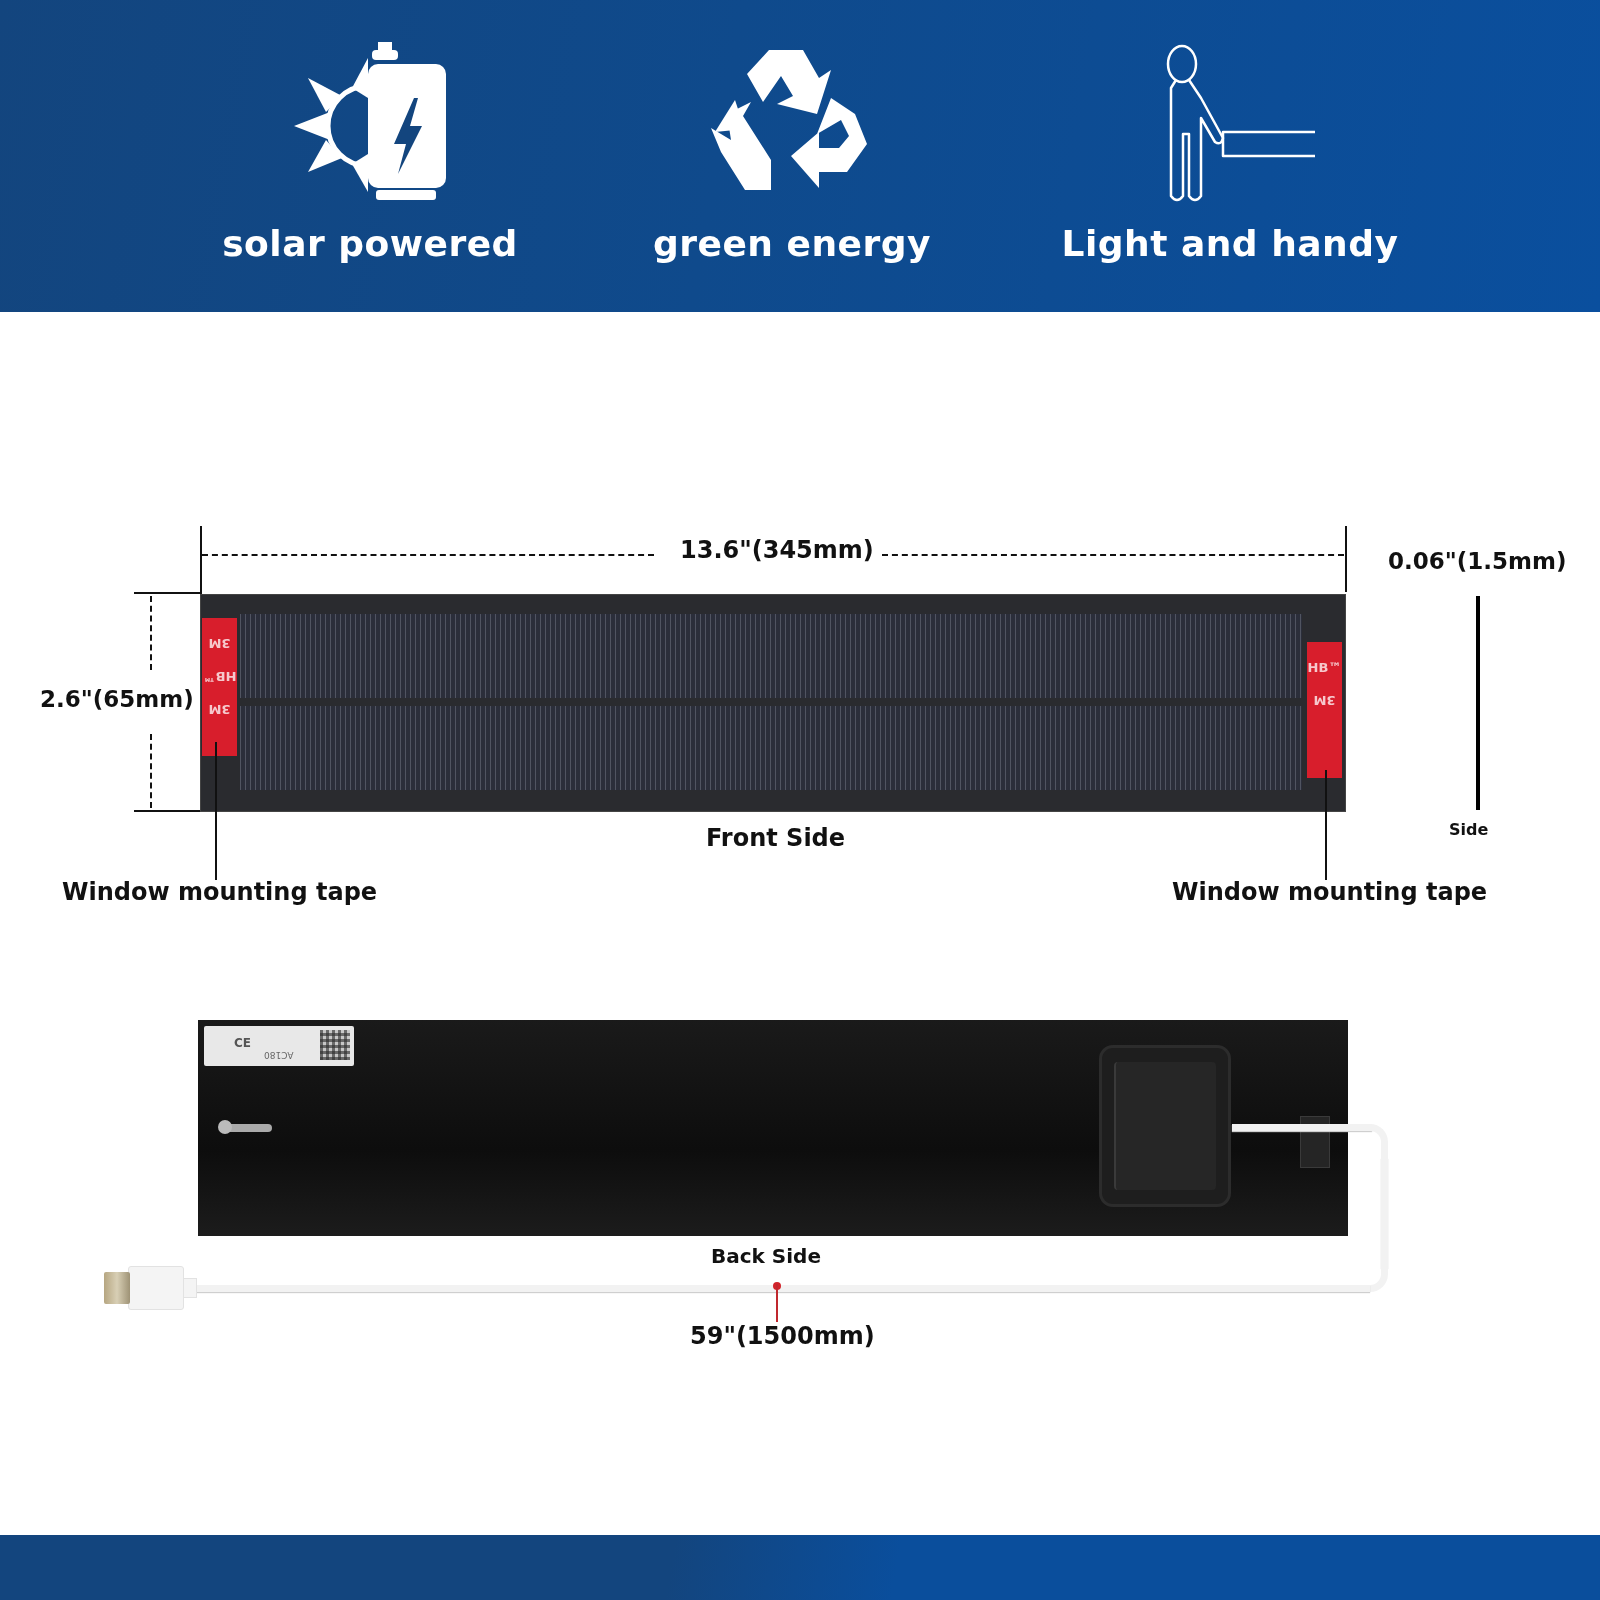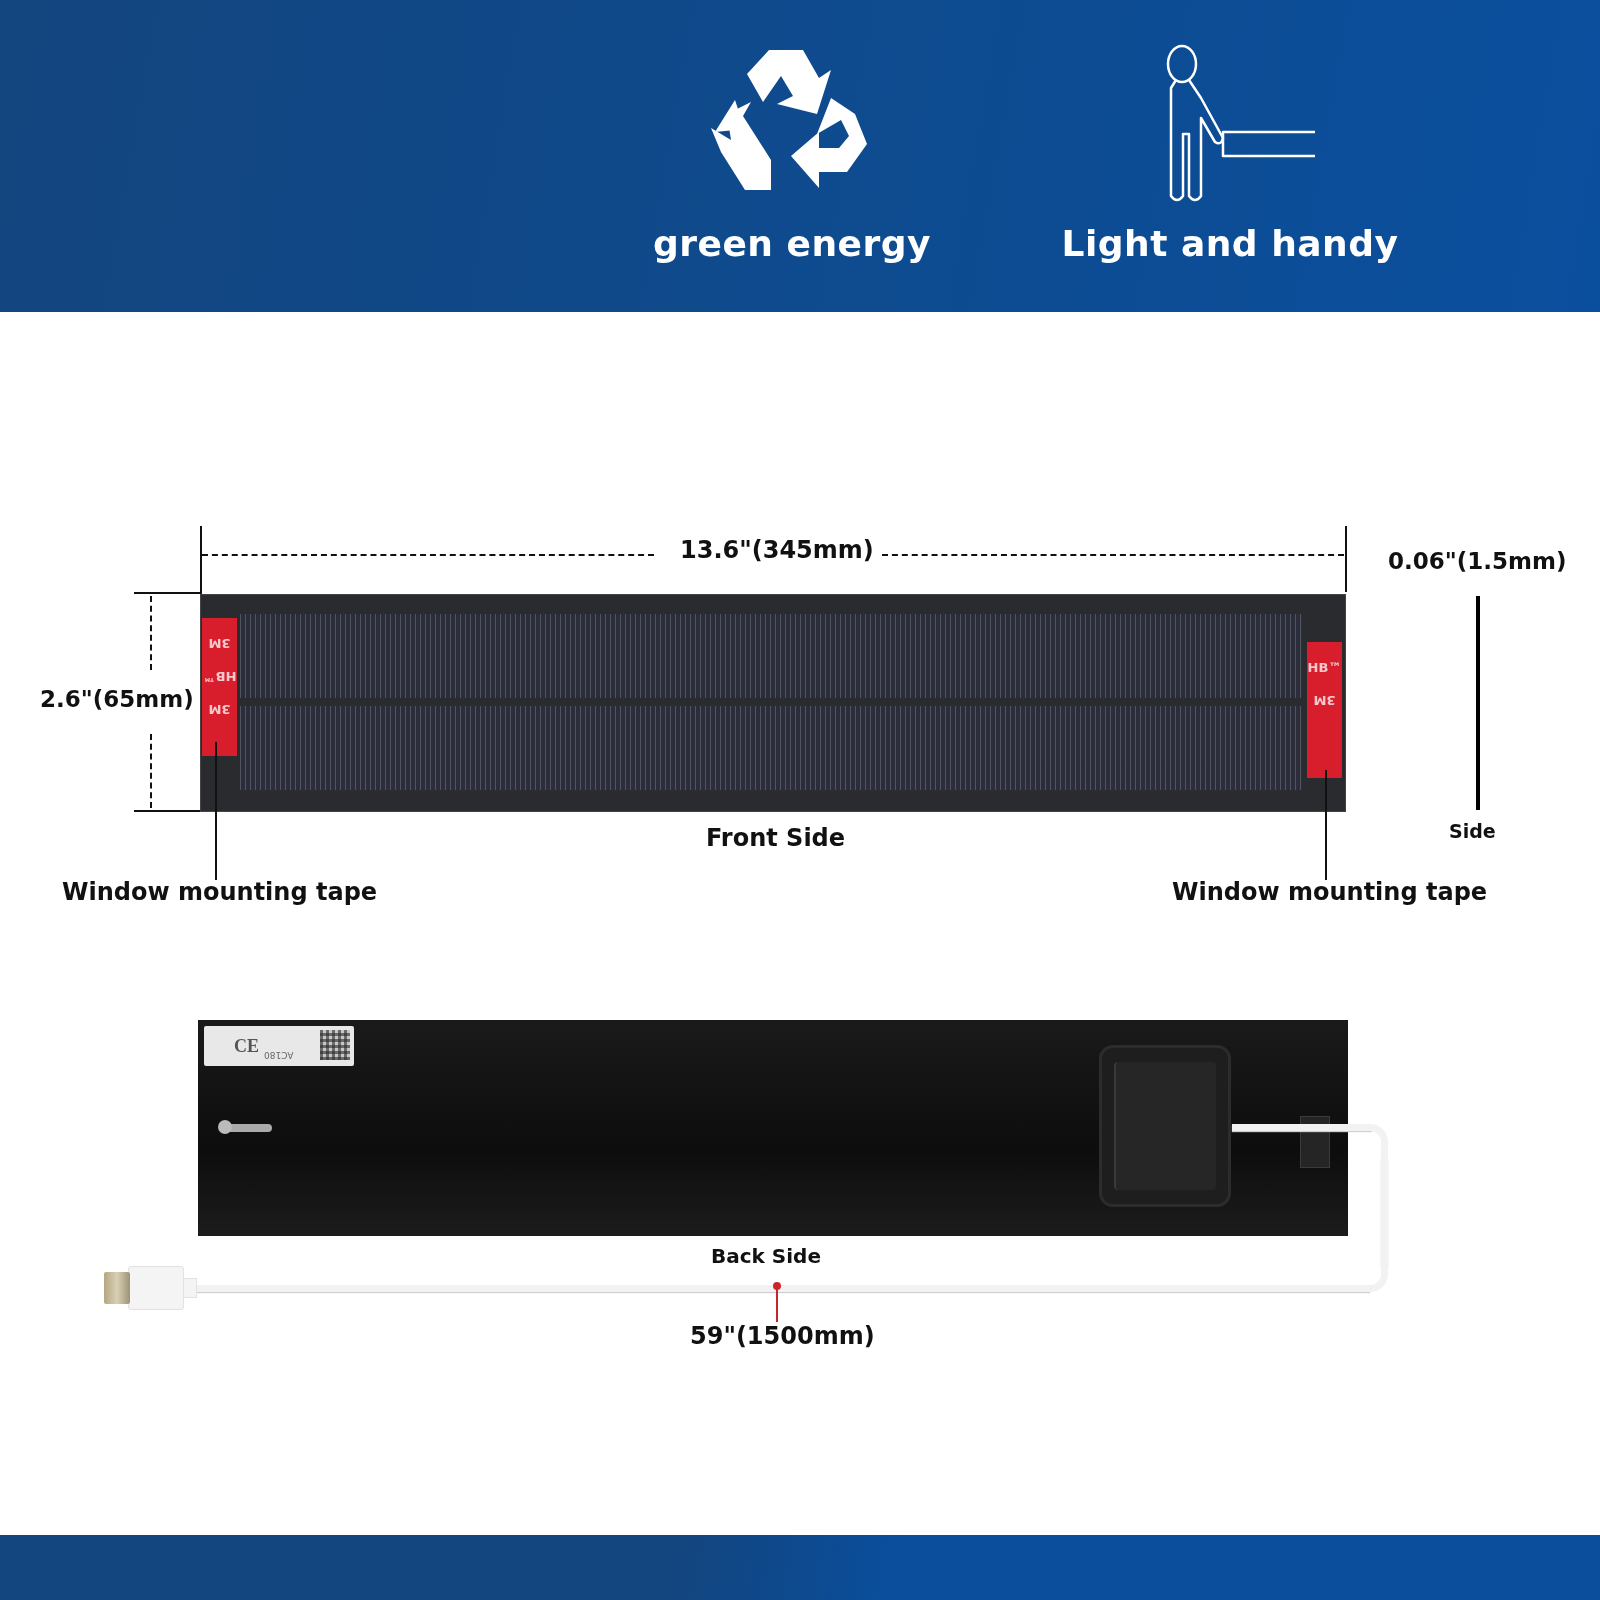--- a/index.html
+++ b/index.html
@@ -58,21 +58,21 @@
   }
   .sticker {
     position: absolute; left: 204px; top: 1026px; width: 150px; height: 40px;
     background: #e8e8e8; border-radius: 2px;
   }
   .sticker .qr {
     position: absolute; right: 4px; top: 4px; width: 30px; height: 30px;
     background-image: repeating-linear-gradient(0deg, #555 0 3px, #ddd 3px 6px), repeating-linear-gradient(90deg, #555 0 3px, #ddd 3px 6px);
     background-blend-mode: multiply; opacity: 0.8;
   }
-  .sticker .ce { position: absolute; left: 30px; top: 10px; font-size: 18px; color: #555; font-weight: bold; font-family: Liberation Serif, serif; }
+  .sticker .ce { position: absolute; left: 30px; top: 10px; font-size: 12px; color: #555; font-weight: bold; }
   .sticker .model { position: absolute; left: 60px; top: 24px; font-size: 9px; color: #666; transform: rotate(180deg); }
   .terminal {
     position: absolute; left: 222px; top: 1124px; width: 50px; height: 8px;
     background: #aaa; border-radius: 4px;
   }
   .terminal::before {
     content: ""; position: absolute; left: -4px; top: -4px; width: 14px; height: 14px; border-radius: 50%; background: #bbb;
   }
   .junction {
     position: absolute; left: 1099px; top: 1045px; width: 132px; height: 162px;
@@ -102,20 +102,40 @@
     background: #f4f4f4; border: 1px solid #e2e2e2;
   }
   .red-marker { position: absolute; left: 776px; top: 1284px; width: 2px; height: 38px; background: #c0282e; }
   .red-dot { position: absolute; left: 773px; top: 1282px; width: 8px; height: 8px; border-radius: 50%; background: #d2232a; }
 </style>
 </head>
 <body>
 
 <div class="banner-top">
 
+  <div class="feature" id="f1">
+    <svg width="160" height="170" viewBox="0 0 160 170">
+
+      <g fill="#fff">
+        <polygon points="78,18 78,58 62,48"></polygon>
+        <polygon points="18,38 52,56 36,72"></polygon>
+        <polygon points="4,86 40,72 40,100"></polygon>
+        <polygon points="18,132 36,100 52,118"></polygon>
+        <polygon points="78,152 62,124 78,114"></polygon>
+      </g>
+      <path d="M78,46 A40,40 0 0,0 78,126" fill="none" stroke="#fff" stroke-width="5"></path>
+
+      <rect x="88" y="2" width="14" height="8" fill="#fff"></rect>
+      <rect x="82" y="10" width="26" height="10" rx="4" fill="#fff"></rect>
+      <rect x="78" y="24" width="78" height="124" rx="10" fill="#fff"></rect>
+      <rect x="86" y="150" width="60" height="10" rx="3" fill="#fff"></rect>
+      <polygon points="124,58 104,104 116,104 108,134 132,86 120,86 128,58" fill="#13457e"></polygon>
+    </svg>
+    <div class="label">solar powered</div>
+  </div>
 
   <div class="feature" id="f3">
     <svg width="170" height="170" viewBox="0 0 170 170">
       <g fill="none" stroke="#fff" stroke-width="2.5" stroke-linejoin="round">
         <ellipse cx="37" cy="24" rx="14" ry="18"></ellipse>
         <path d="M31,40 L26,48 L26,156 Q32,164 38,156 L38,94 L44,94 L44,156 Q50,164 56,156 L56,78 L70,102 Q76,106 78,98 L56,58 L44,40"></path>
         <rect x="78" y="92" width="94" height="24"></rect>
       </g>
     </svg>
     <div class="label">Light and handy</div>
@@ -166,21 +186,21 @@
 
 <div class="vline" style="left:215px; top:742px; width:2px; height:138px;"></div>
 <div class="vline" style="left:1325px; top:770px; width:2px; height:110px;"></div>
 
 <div class="txt" style="left:706px; top:824px; font-size:24px;">Front Side</div>
 <div class="txt" style="left:62px; top:878px; font-size:24px;">Window mounting tape</div>
 <div class="txt" style="left:1172px; top:878px; font-size:24px;">Window mounting tape</div>
 
 <div class="txt" style="left:1388px; top:548px; font-size:23px;">0.06"(1.5mm)</div>
 <div class="side-line"></div>
-<div class="txt" style="left:1449px; top:820px; font-size:19px;">Side</div>
+<div class="txt" style="left:1449px; top:820px; font-size:16px;">Side</div>
 
 <div class="panel-back"></div>
 <div class="sticker">
   <span class="ce">CE</span>
   <span class="model">AC180</span>
   <span class="qr"></span>
 </div>
 <div class="terminal"></div>
 <div class="junction">
     <div class="inner"></div>

